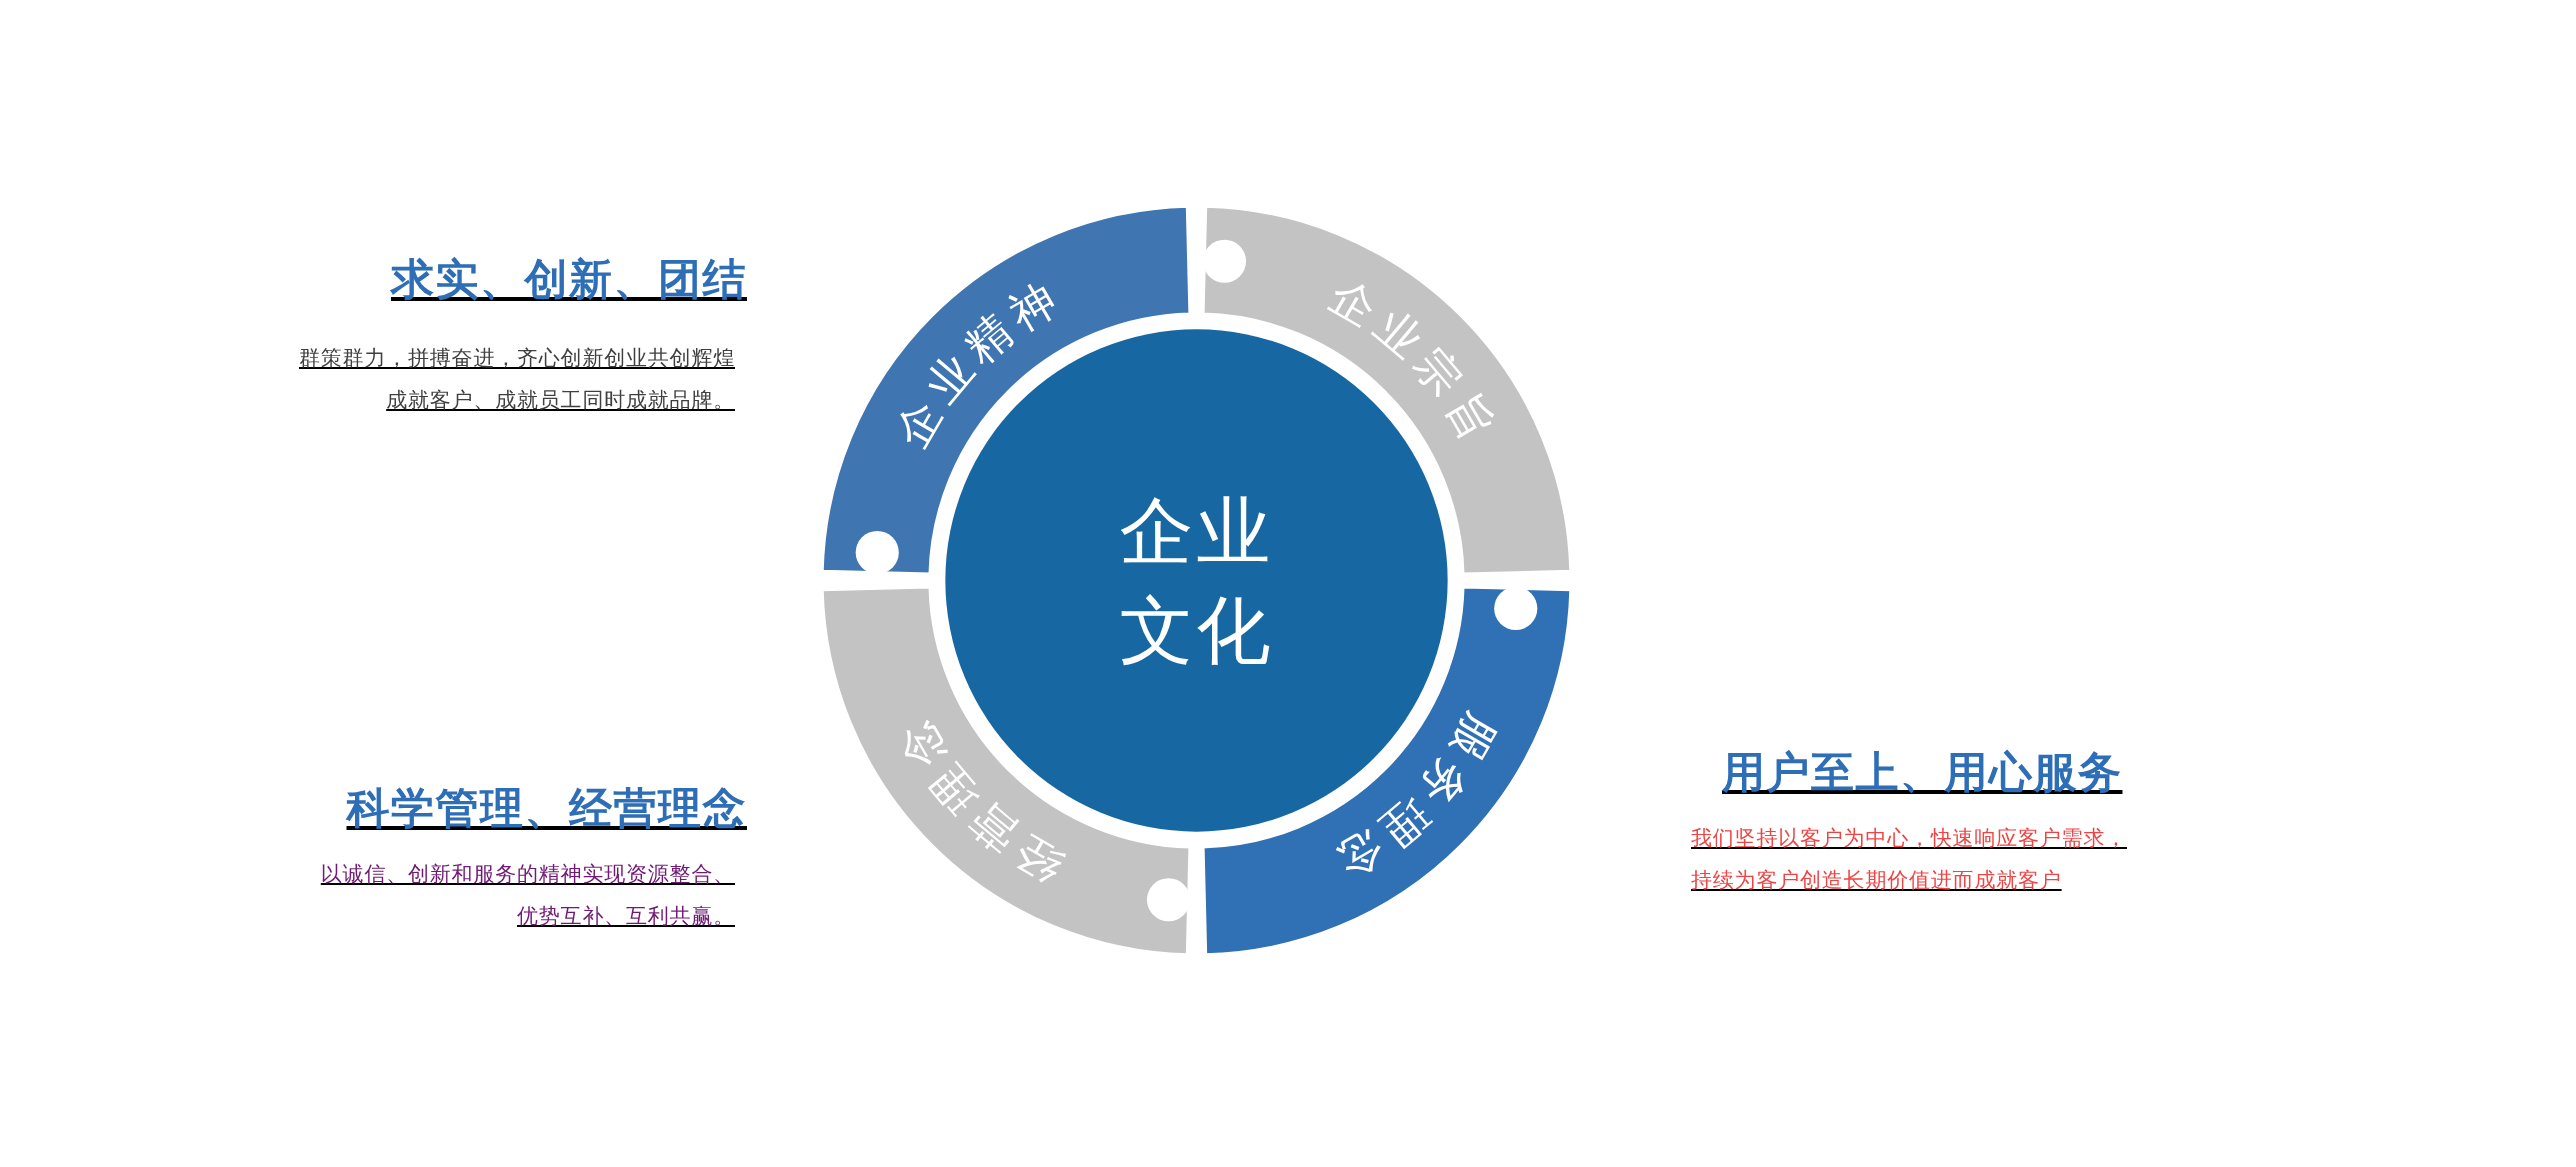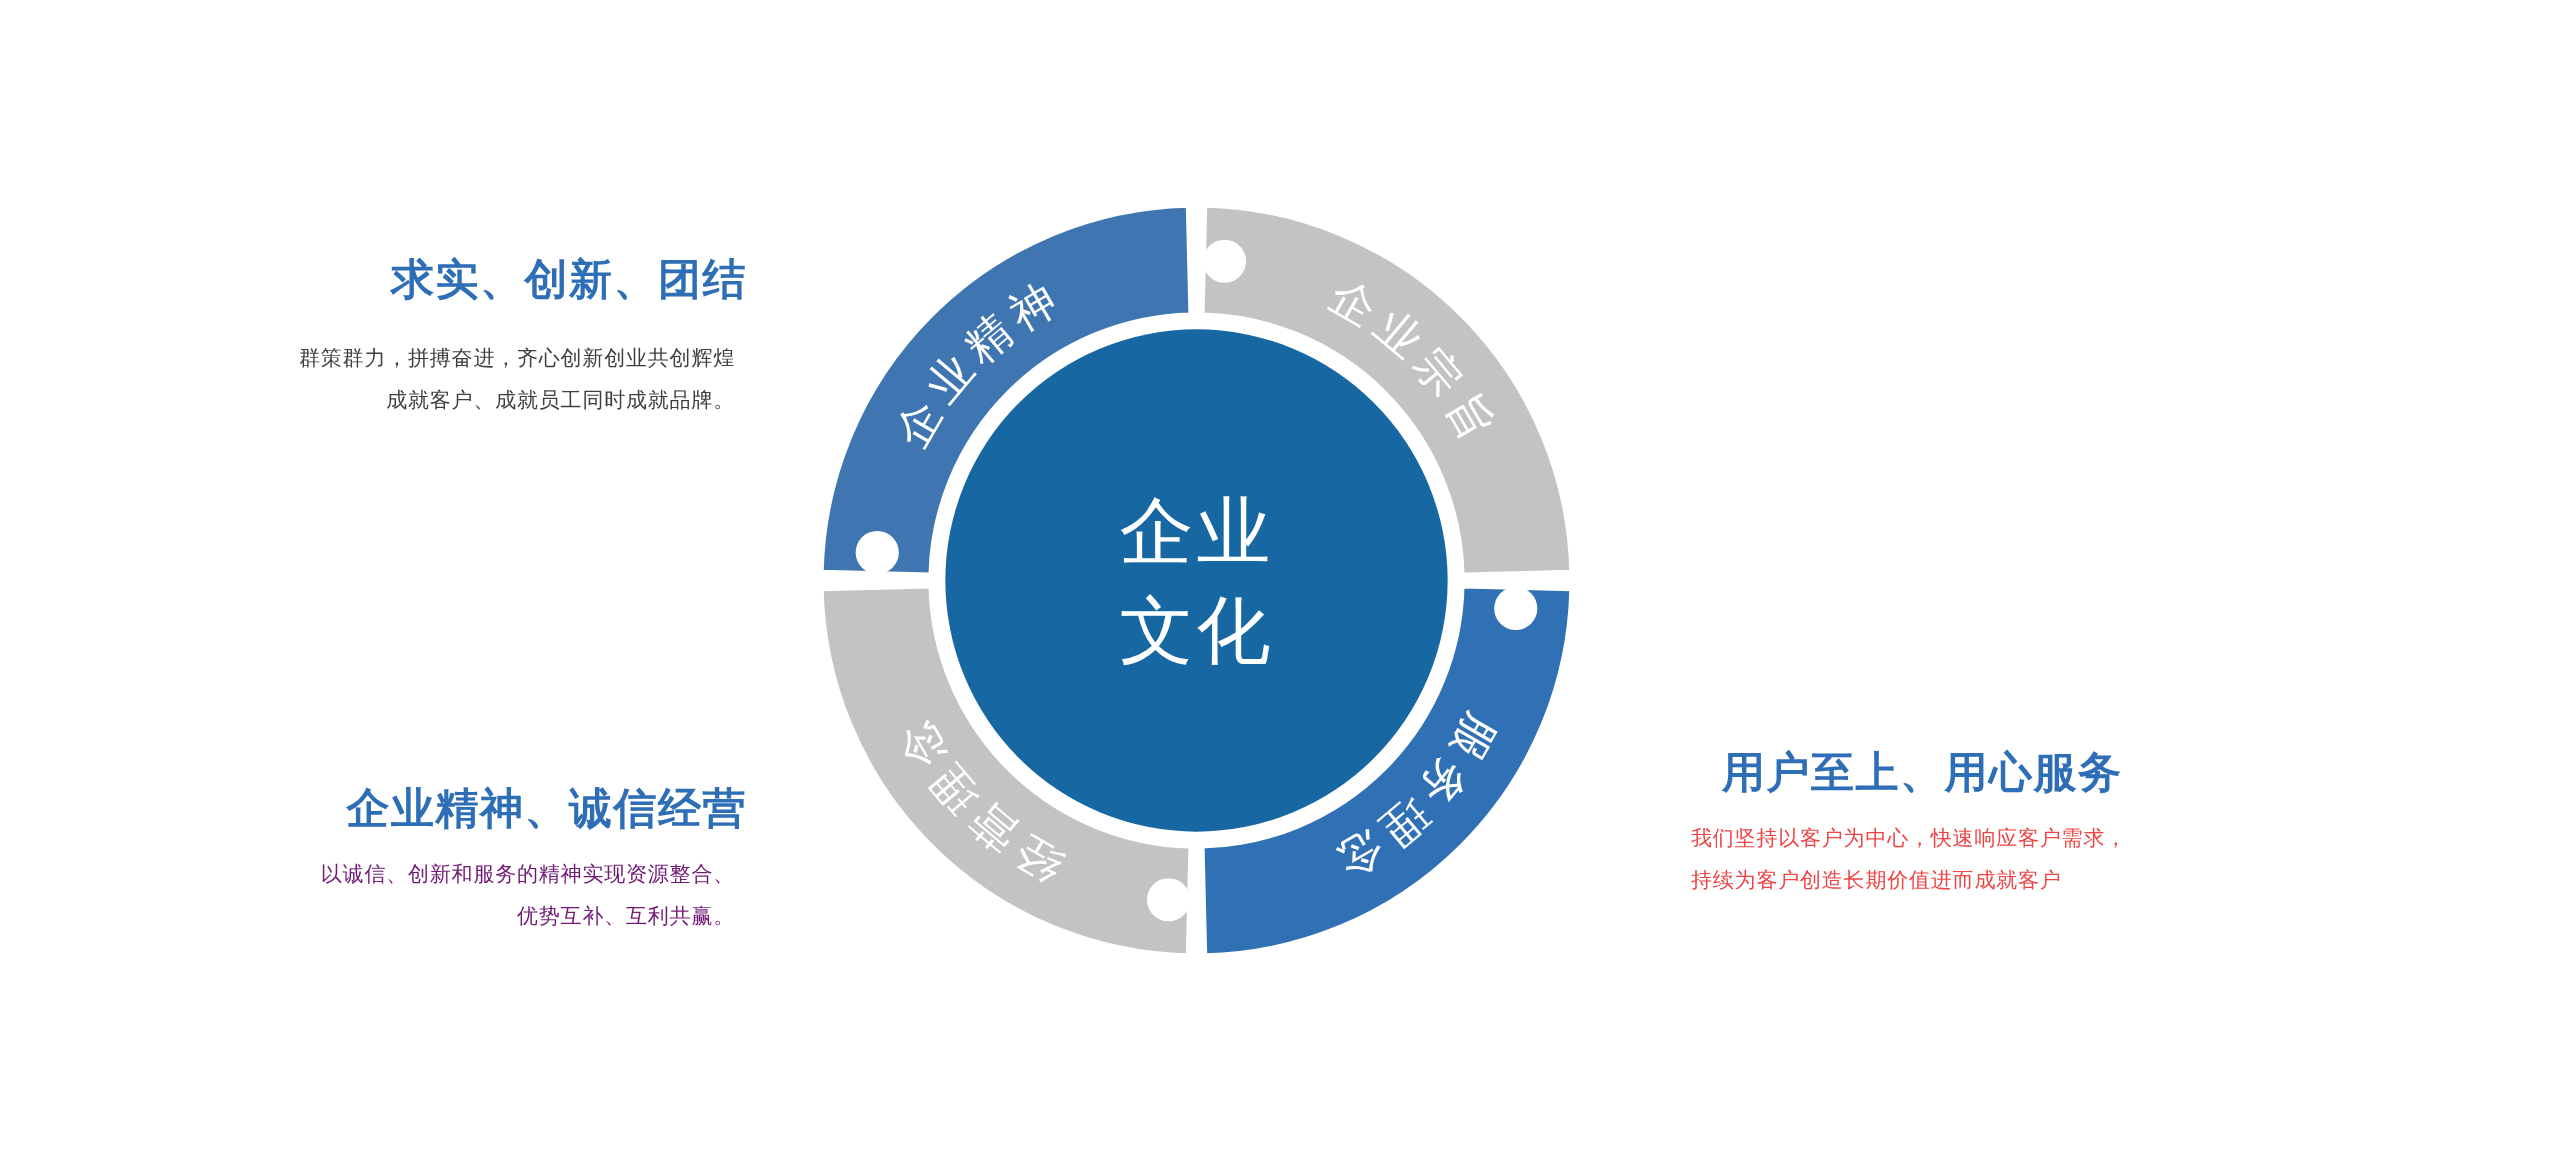--- a/index.html
+++ b/index.html
@@ -3,21 +3,21 @@
 <meta charset="utf-8">
 <style>
   html,body{margin:0;padding:0;background:#fff;}
   .canvas{
     position:relative;
     width:2576px;height:1168px;
     background:#fff;
     overflow:hidden;
     font-family:"DejaVu Sans","Liberation Sans",sans-serif;
   }
-  .block{position:absolute;}
+  .block{position:absolute;text-decoration:underline;}
   .block-title{
     margin:0 0 31px 0;
     font-size:43px;
     font-weight:bold;
     line-height:1.2;
     letter-spacing:1.5px;
   }
   .block-bl .block-title,
   .block-br .block-title{margin-bottom:18.5px;}
   .block-body{
@@ -50,21 +50,21 @@
 <div class="canvas">
 
   <section class="block block-tl">
     <h2 class="block-title" style="color: rgb(45, 110, 183);">求实、创新、团结</h2>
     <p class="block-body" style="color: rgb(63, 63, 63);">群策群力，拼搏奋进，齐心创新创业共创辉煌
 成就客户、成就员工同时成就品牌。</p>
   </section>
 
 
   <section class="block block-bl">
-    <h2 class="block-title" style="color: rgb(45, 110, 183);">企业精神、诚信经营</h2>
+    <h2 class="block-title" style="color: rgb(45, 110, 183);">科学管理、经营理念</h2>
     <p class="block-body" style="color: #701a75;">以诚信、创新和服务的精神实现资源整合、
 优势互补、互利共赢。</p>
   </section>
 
   <section class="block block-br">
     <h2 class="block-title" style="color: rgb(45, 110, 183); margin-left: 43px;">用户至上、用心服务</h2>
     <p class="block-body" style="color: #ef4444;">我们坚持以客户为中心，快速响应客户需求，
 持续为客户创造长期价值进而成就客户</p>
   </section>
 

